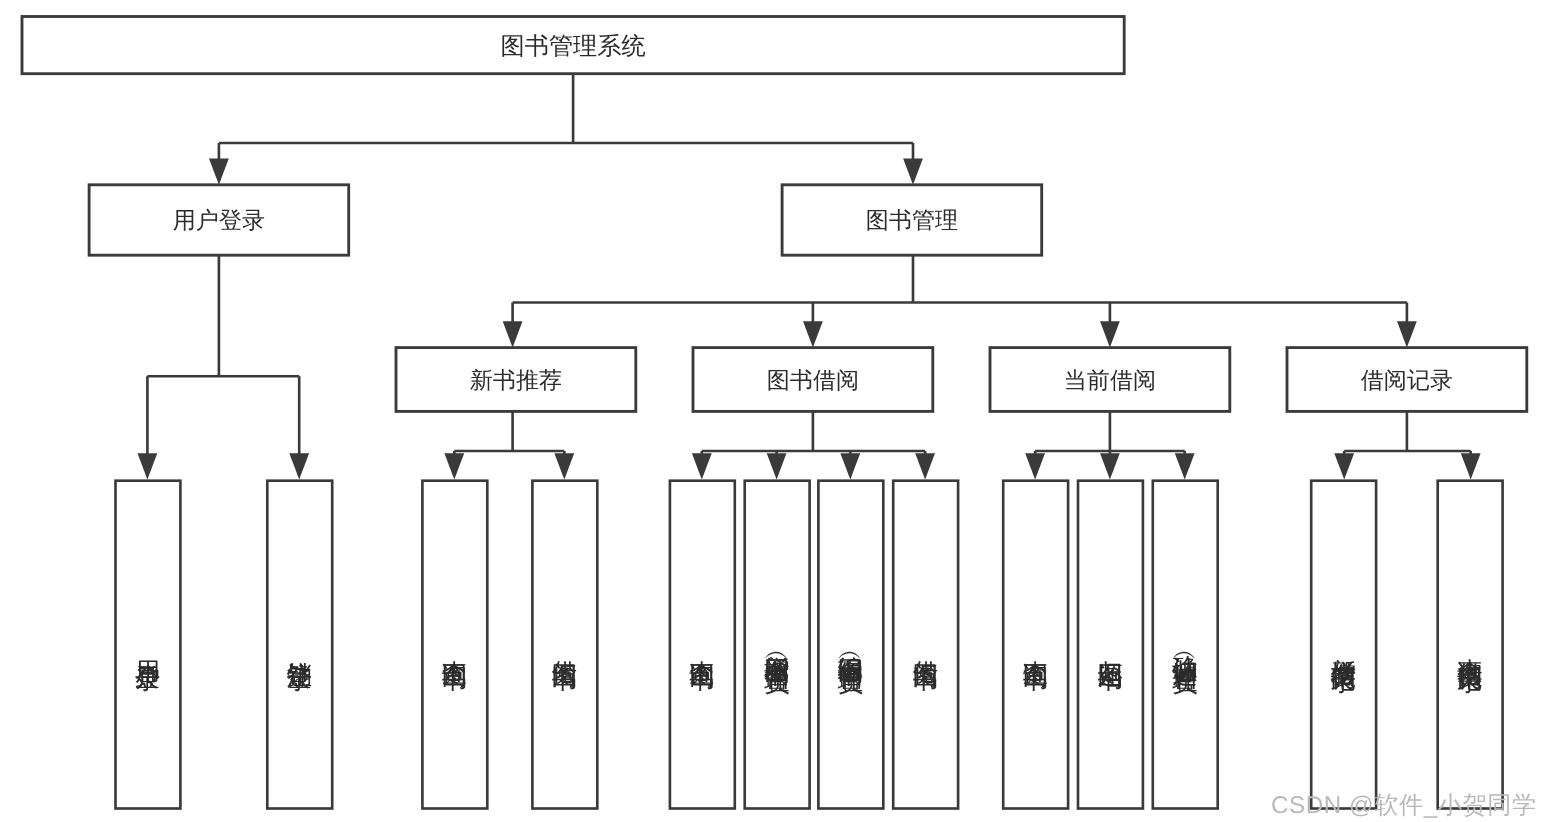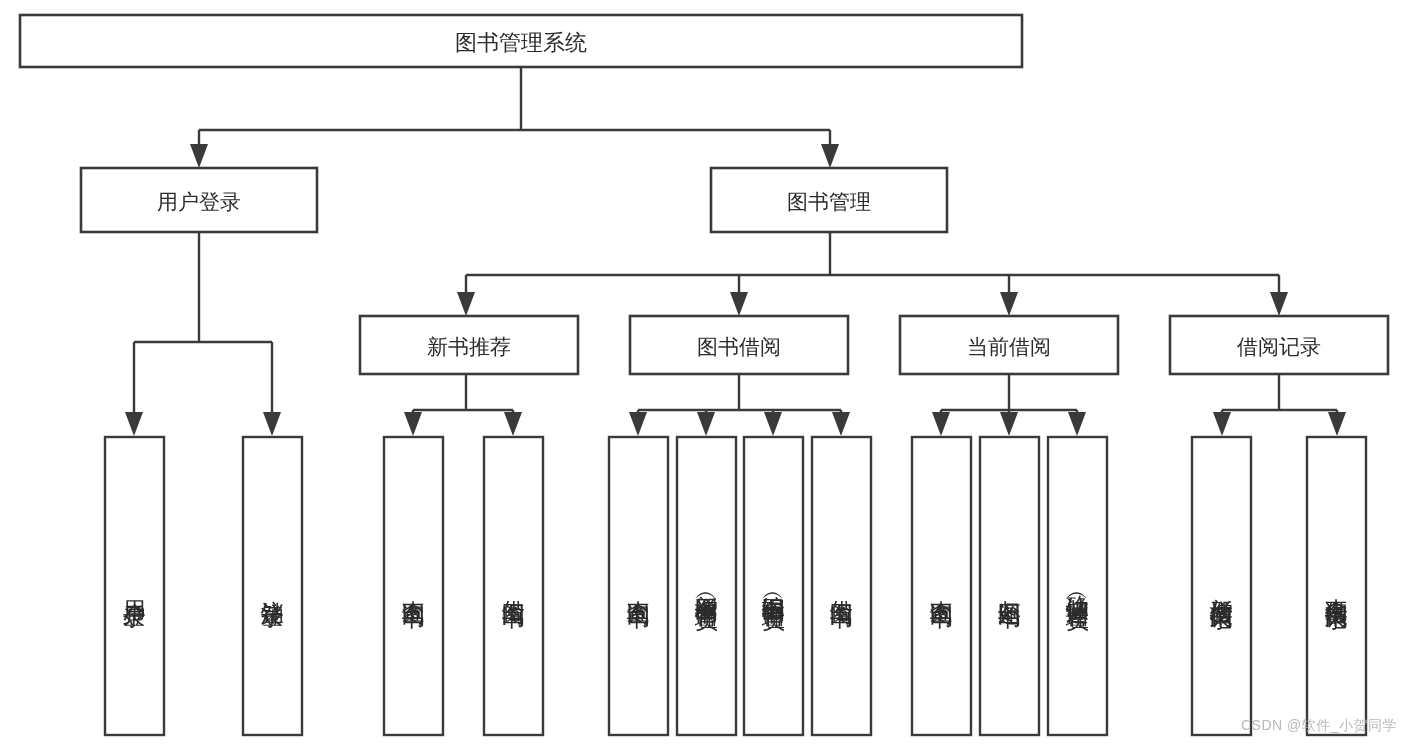--- a/index.html
+++ b/index.html
@@ -71,23 +71,23 @@
     font-family: "Liberation Sans", "DejaVu Sans", sans-serif;
     font-size: 23px;
     line-height: 1.06;
     letter-spacing: 2px;
     color: #2b2b2b;
     white-space: nowrap;
   }
   .watermark {
     position: absolute;
     right: 8px;
-    bottom: 12px;
+    bottom: 0;
     font-family: "Liberation Sans", "DejaVu Sans", sans-serif;
-    font-size: 14px;
+    font-size: 22px;
     color: #b9b9b9;
     letter-spacing: 0.5px;
     user-select: none;
     pointer-events: none;
   }
 </style>
 </head>
 <body>
 
 <div id="diagram-root">

